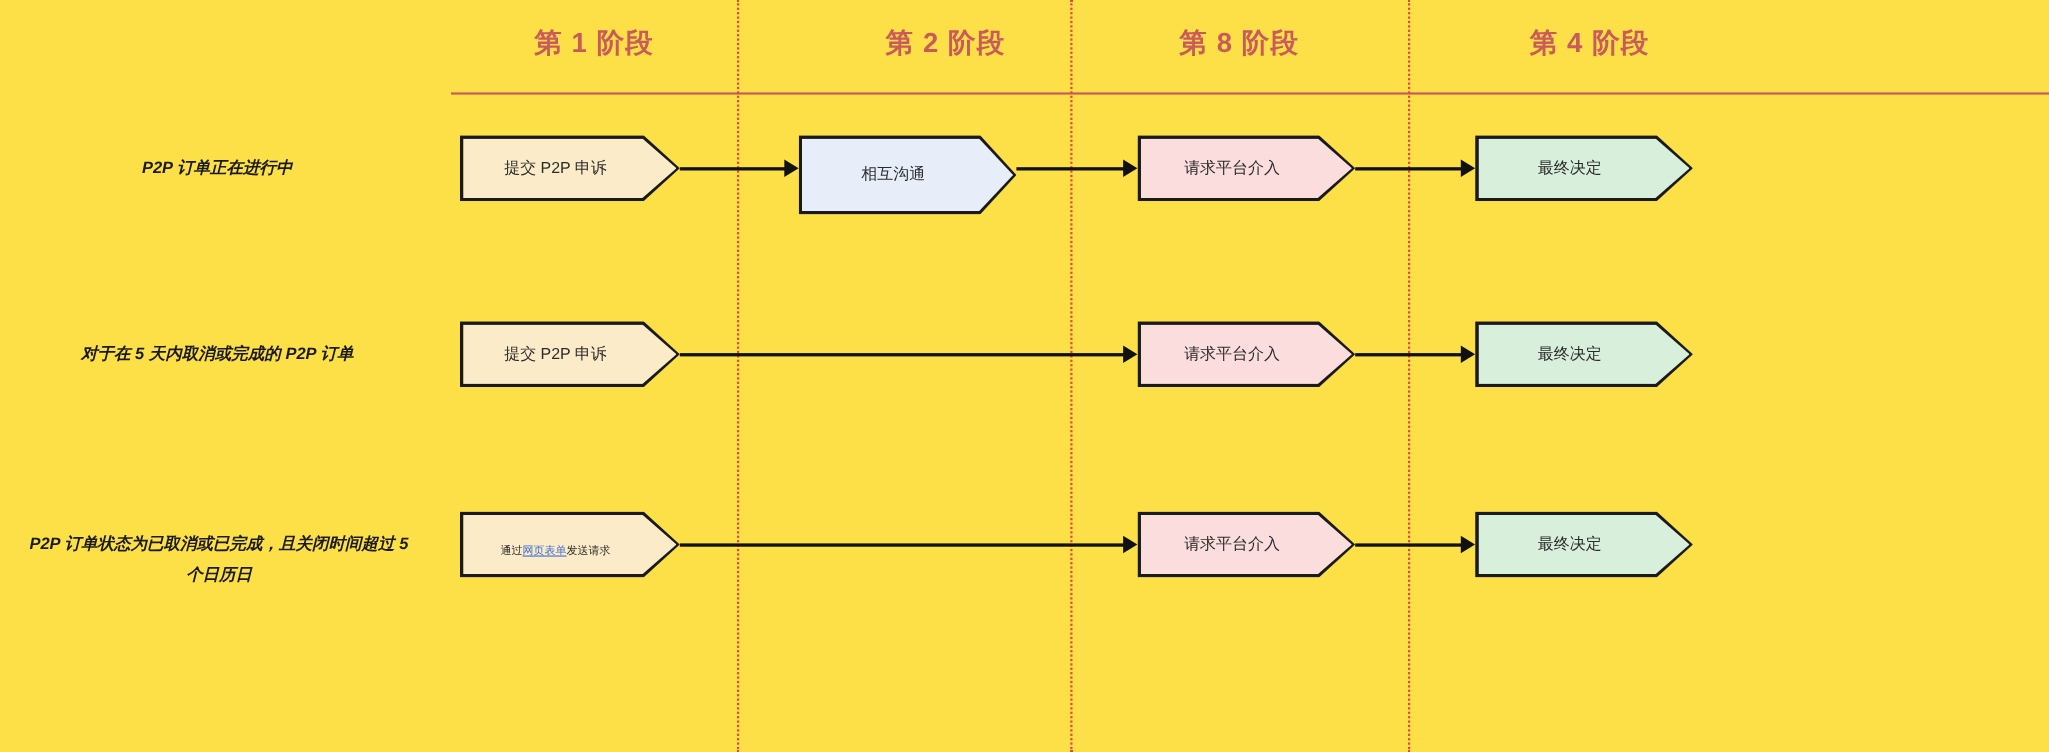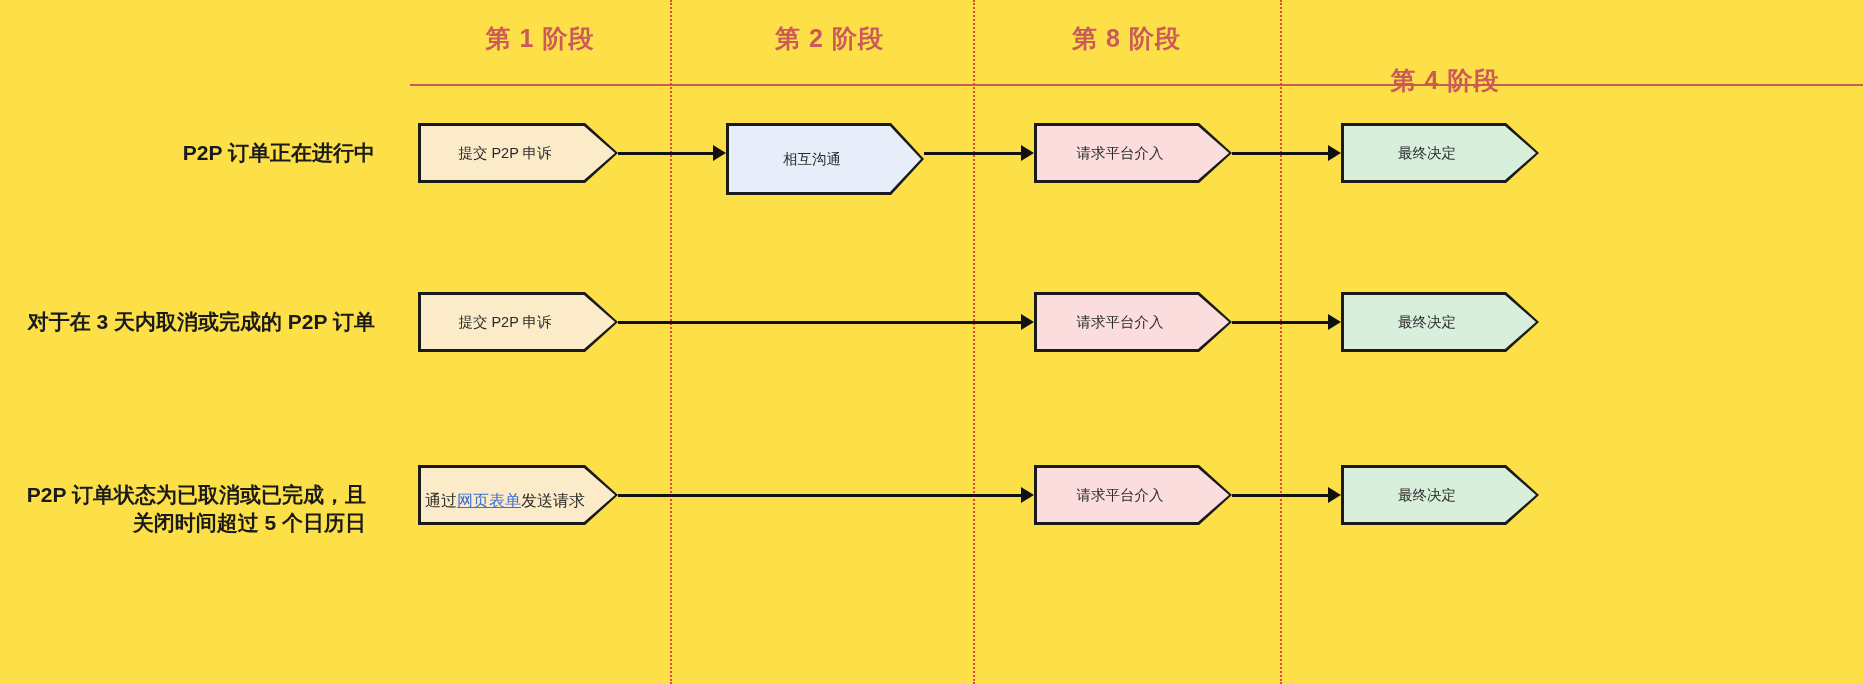--- a/index.html
+++ b/index.html
@@ -44,26 +44,27 @@
     position: absolute;
     top: 0;
     width: 0;
     height: 684px;
     border-left: 2px dotted #e2483f;
   }
 
   
   .row-label {
     position: absolute;
-    font-size: 21px;
+    font-size: 15px;
     font-weight: bold;
     color: #1a1a1a;
     line-height: 28px;
-    text-align: right;
+    text-align: center;
     white-space: pre-wrap;
+    font-style: italic;
   }
   .chev-outer {
     position: absolute;
     background: #1a1a1a;
     -webkit-clip-path: polygon(0 0, calc(100% - 33px) 0, 100% 50%, calc(100% - 33px) 100%, 0 100%);
     clip-path: polygon(0 0, calc(100% - 33px) 0, 100% 50%, calc(100% - 33px) 100%, 0 100%);
   }
   .chev-inner {
     position: absolute;
     left: 3px;
@@ -77,21 +78,21 @@
     clip-path: polygon(0 0, calc(100% - 31px) 0, 100% 50%, calc(100% - 31px) 100%, 0 100%);
   }
   .chev-text {
     font-size: 14.5px;
     color: #2b2b2b;
     padding-right: 26px;
     line-height: 1.3;
     white-space: nowrap;
   }
   .chev-text.small {
-    font-size: 16px;
+    font-size: 10px;
     margin-top: 12px;
   }
   .link {
     color: #3b6fd4;
     text-decoration: underline;
   }
 
   
   .connector {
     position: absolute;
@@ -107,23 +108,23 @@
     border-left: 13px solid #111111;
   }
 </style>
 </head>
 <body>
 
 <div id="canvas">
 
   <div id="stage-headers">
       <div class="stage-label" style="left: 410px; width: 260px; color: rgb(203, 90, 90);">第 1 阶段</div>
-      <div class="stage-label" style="left: 678px; width: 303px; color: rgb(203, 90, 90);">第 2 阶段</div>
+      <div class="stage-label" style="left: 708px; width: 303px; color: rgb(203, 90, 90);">第 2 阶段</div>
       <div class="stage-label" style="left: 973px; width: 307px; color: rgb(203, 90, 90);">第 8 阶段</div>
-      <div class="stage-label" style="left: 1280px; width: 330px; color: rgb(203, 90, 90); margin-top: 42px;">第 4 阶段</div>
+      <div class="stage-label" style="left: 1280px; width: 330px; color: rgb(203, 90, 90);">第 4 阶段</div>
     </div>
   <div class="header-rule"></div>
 
   <div id="divider-layer">
       <div class="divider" style="left: 670px;"></div>
       <div class="divider" style="left: 973px;"></div>
       <div class="divider" style="left: 1280px;"></div>
     </div>
 
   <div id="rows-layer">
@@ -147,41 +148,41 @@
       <div class="chev-outer" style="left: 1034px; top: 123px; width: 198px; height: 60px; background: rgb(26, 26, 26);">
         <div class="chev-inner" style="background: rgb(251, 221, 221);">
           <span class="chev-text">请求平台介入</span>
         </div>
       </div>
       <div class="chev-outer" style="left: 1341px; top: 123px; width: 198px; height: 60px; background: rgb(26, 26, 26);">
         <div class="chev-inner" style="background: rgb(216, 239, 220);">
           <span class="chev-text">最终决定</span>
         </div>
       </div>
-      <div class="row-label" style="left: 20px; top: 308px; width: 355px;">对于在 3 天内取消或完成的 P2P 订单</div>
+      <div class="row-label" style="left: 20px; top: 308px; width: 355px;">对于在 5 天内取消或完成的 P2P 订单</div>
       <div class="connector" style="left: 618px; top: 321px; width: 405px; background: rgb(17, 17, 17);"></div>
       <div class="arrowhead" style="left: 1021px; top: 314px; border-left-color: rgb(17, 17, 17);"></div>
       <div class="connector" style="left: 1232px; top: 321px; width: 98px; background: rgb(17, 17, 17);"></div>
       <div class="arrowhead" style="left: 1328px; top: 314px; border-left-color: rgb(17, 17, 17);"></div>
       <div class="chev-outer" style="left: 418px; top: 292px; width: 200px; height: 60px; background: rgb(26, 26, 26);">
         <div class="chev-inner" style="background: rgb(251, 235, 200);">
           <span class="chev-text">提交 P2P 申诉</span>
         </div>
       </div>
       <div class="chev-outer" style="left: 1034px; top: 292px; width: 198px; height: 60px; background: rgb(26, 26, 26);">
         <div class="chev-inner" style="background: rgb(251, 221, 221);">
           <span class="chev-text">请求平台介入</span>
         </div>
       </div>
       <div class="chev-outer" style="left: 1341px; top: 292px; width: 198px; height: 60px; background: rgb(26, 26, 26);">
         <div class="chev-inner" style="background: rgb(216, 239, 220);">
           <span class="chev-text">最终决定</span>
         </div>
       </div>
-      <div class="row-label" style="left: 8px; top: 481px; width: 358px;">P2P 订单状态为已取消或已完成，且关闭时间超过 5 个日历日</div>
+      <div class="row-label" style="left: 20px; top: 481px; width: 358px;">P2P 订单状态为已取消或已完成，且关闭时间超过 5 个日历日</div>
       <div class="connector" style="left: 618px; top: 494px; width: 405px; background: rgb(17, 17, 17);"></div>
       <div class="arrowhead" style="left: 1021px; top: 487px; border-left-color: rgb(17, 17, 17);"></div>
       <div class="connector" style="left: 1232px; top: 494px; width: 98px; background: rgb(17, 17, 17);"></div>
       <div class="arrowhead" style="left: 1328px; top: 487px; border-left-color: rgb(17, 17, 17);"></div>
       <div class="chev-outer" style="left: 418px; top: 465px; width: 200px; height: 60px; background: rgb(26, 26, 26);">
         <div class="chev-inner" style="background: rgb(251, 235, 200);">
           <span class="chev-text small"><span>通过</span><a class="link" href="#" style="color: rgb(59, 111, 212);">网页表单</a><span>发送请求</span></span>
         </div>
       </div>
       <div class="chev-outer" style="left: 1034px; top: 465px; width: 198px; height: 60px; background: rgb(26, 26, 26);">

